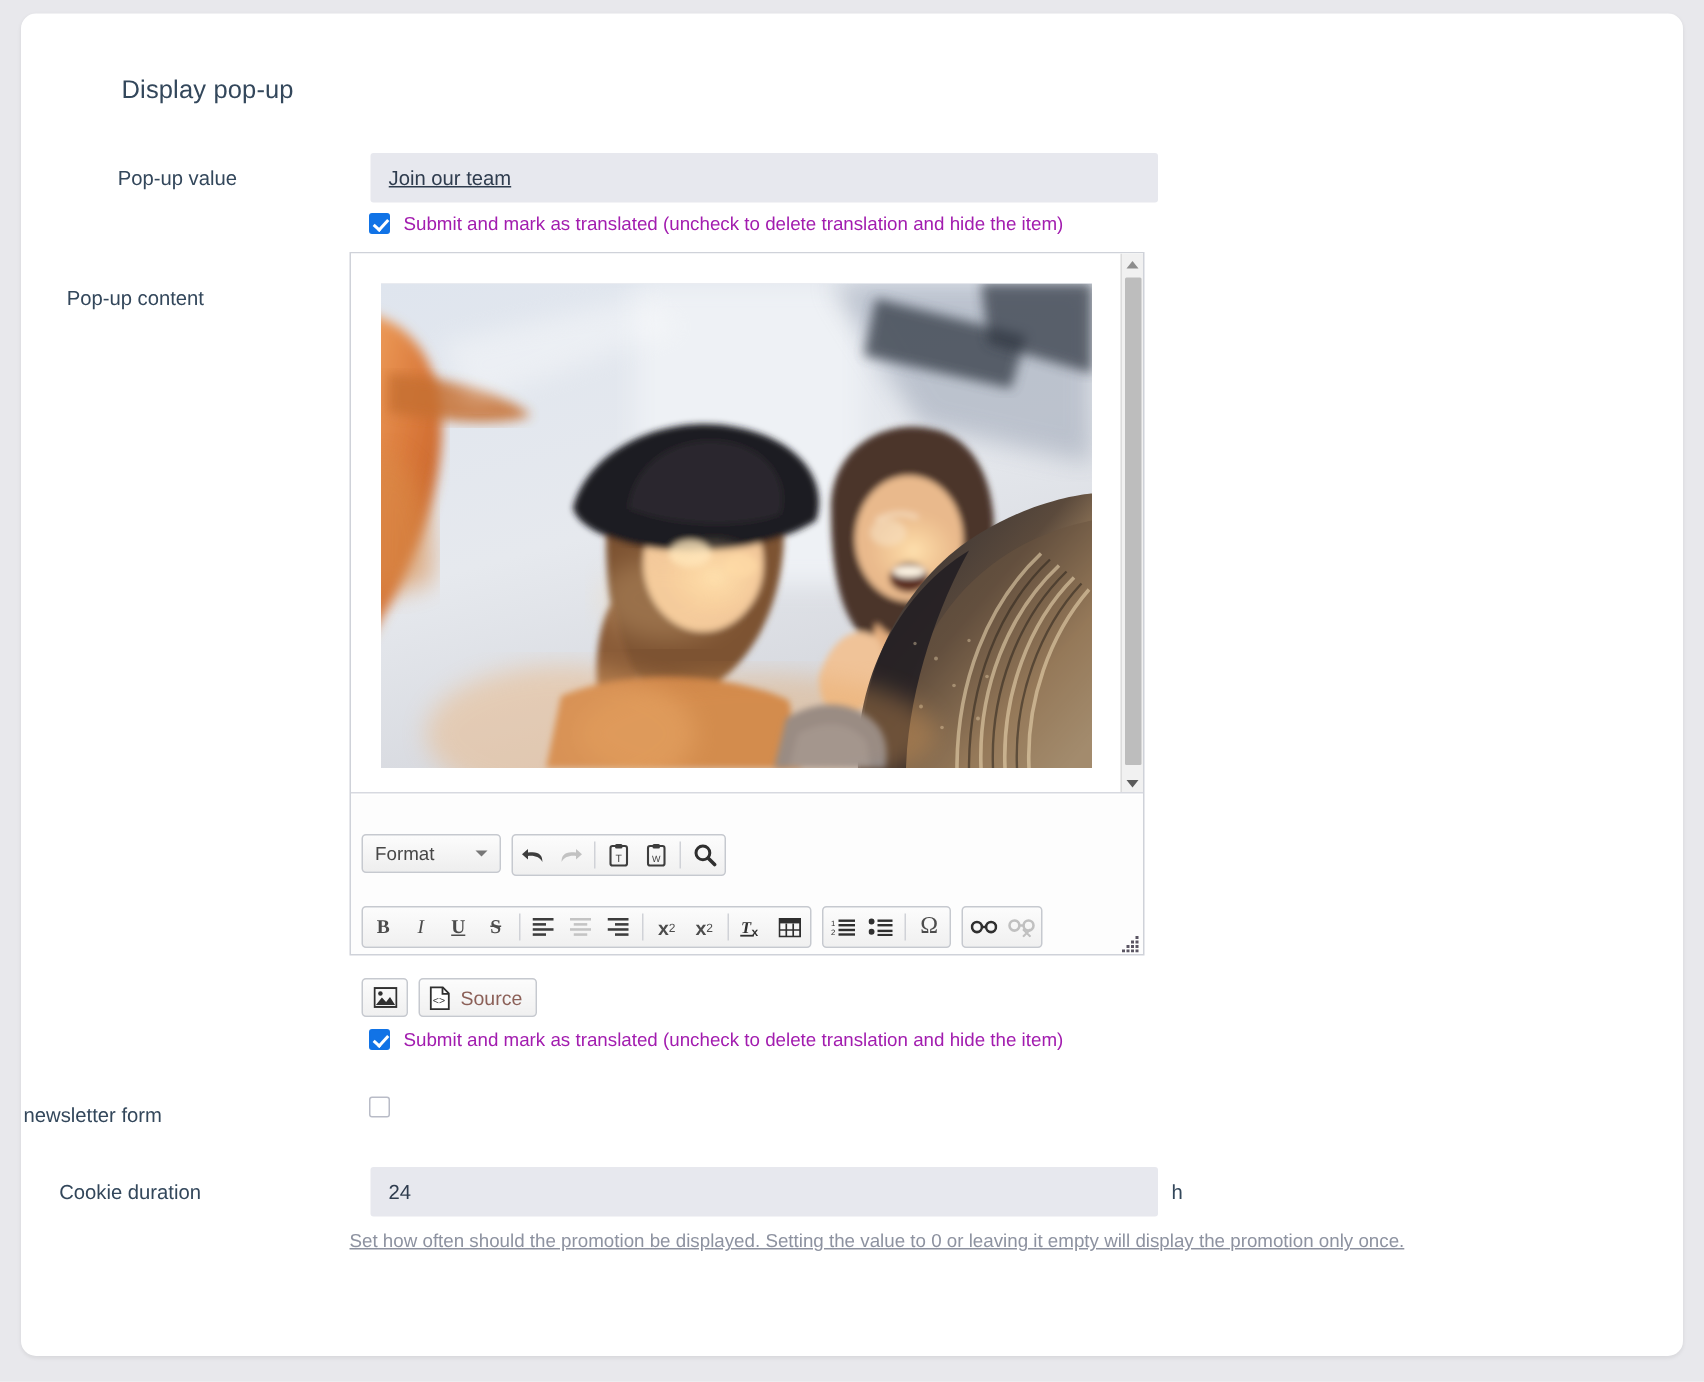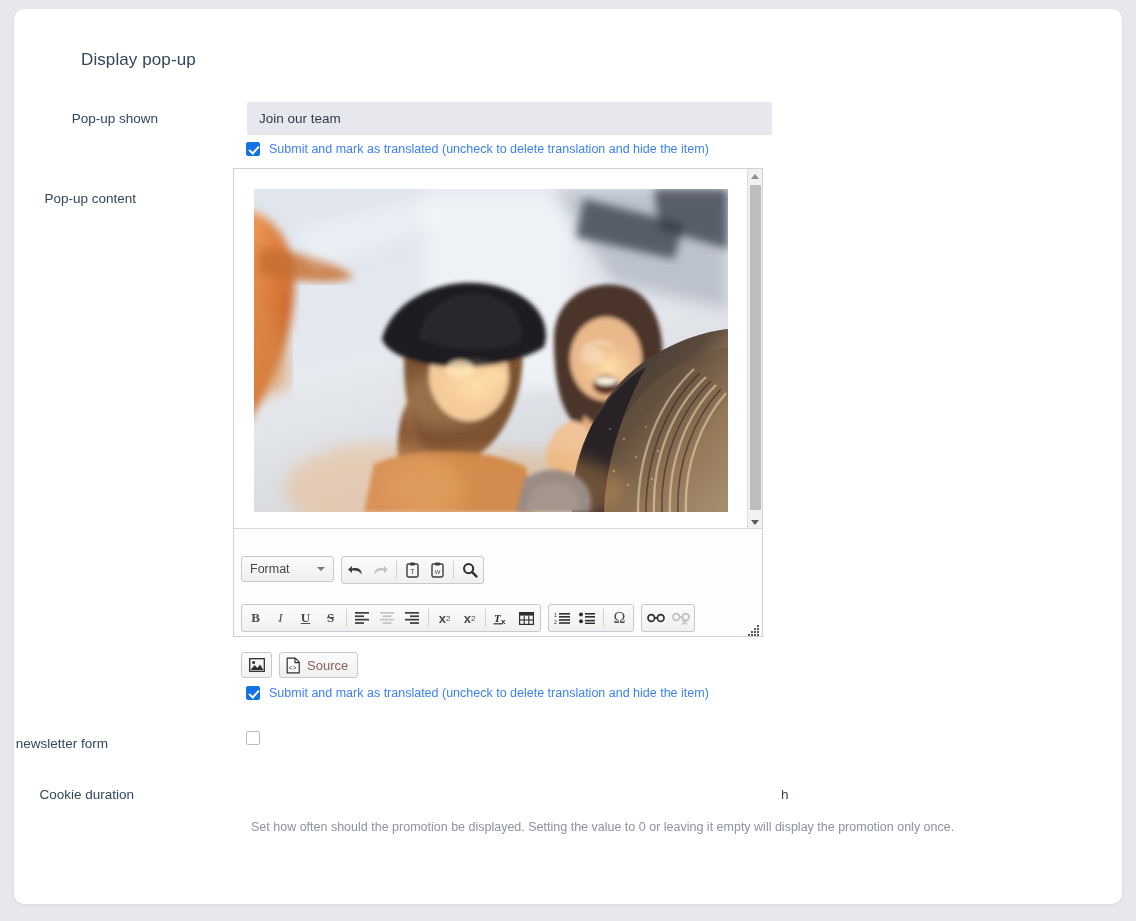--- a/index.html
+++ b/index.html
@@ -62,21 +62,21 @@
     position: absolute;
     left: 4px; top: 1px;
     width: 4px; height: 8px;
     border: solid #fff;
     border-width: 0 2px 2px 0;
     transform: rotate(42deg);
   }
   .chk-txt {
     margin-left: 9px;
     font-size: 12.5px;
-    color: #3b82f6;
+    color: #a21caf;
     white-space: nowrap;
   }
 
   .helptext {
     position: absolute;
     font-size: 12.5px;
     color: #8d92a0;
     white-space: nowrap;
   }
 
@@ -206,22 +206,22 @@
     font-size: 13.5px; color: #33475b;
   }
 </style>
 </head>
 <body>
 
 <div class="page-card">
 
   <div class="section-title">Display pop-up</div>
 
-  <div class="lbl" style="left:-5px; top:102px;">Pop-up shown</div>
-  <input class="text-input" style="position: absolute; left: 233px; top: 93px; width: 525px;" value="Join our team">
+  <div class="lbl" style="left:-5px; top:102px;">Pop-up value</div>
+  <input class="text-input" style="position: absolute; left: 233px; top: 93px; width: 525px; text-decoration: underline;" value="Join our team">
 
   <div class="chk-row" style="left:232px; top:133px;">
     <span class="chk on"></span>
     <span class="chk-txt">Submit and mark as translated (uncheck to delete translation and hide the item)</span>
   </div>
 
   <div class="lbl" style="left:-27px; top:182px;">Pop-up content</div>
 
   <div class="editor" style="left:219px; top:159px;">
 
@@ -566,16 +566,17 @@
     <span class="chk on"></span>
     <span class="chk-txt">Submit and mark as translated (uncheck to delete translation and hide the item)</span>
   </div>
 
   <div class="lbl" style="left:-55px; top:727px;">Show newsletter form</div>
   <div class="chk-row" style="left:232px; top:722px;">
     <span class="chk"></span>
   </div>
 
   <div class="lbl" style="left:-29px; top:778px;">Cookie duration</div>
+  <input class="text-input" style="position: absolute; left: 233px; top: 769px; width: 525px;" value="24">
   <div class="unit" style="left:767px; top:778px;">h</div>
-  <div class="helptext" style="left:237px; top:811px;">Set how often should the promotion be displayed. Setting the value to 0 or leaving it empty will display the promotion only once.</div>
+  <div class="helptext" style="left:219px; top:811px;text-decoration:underline;">Set how often should the promotion be displayed. Setting the value to 0 or leaving it empty will display the promotion only once.</div>
 
 </div>
 
 </body></html>

